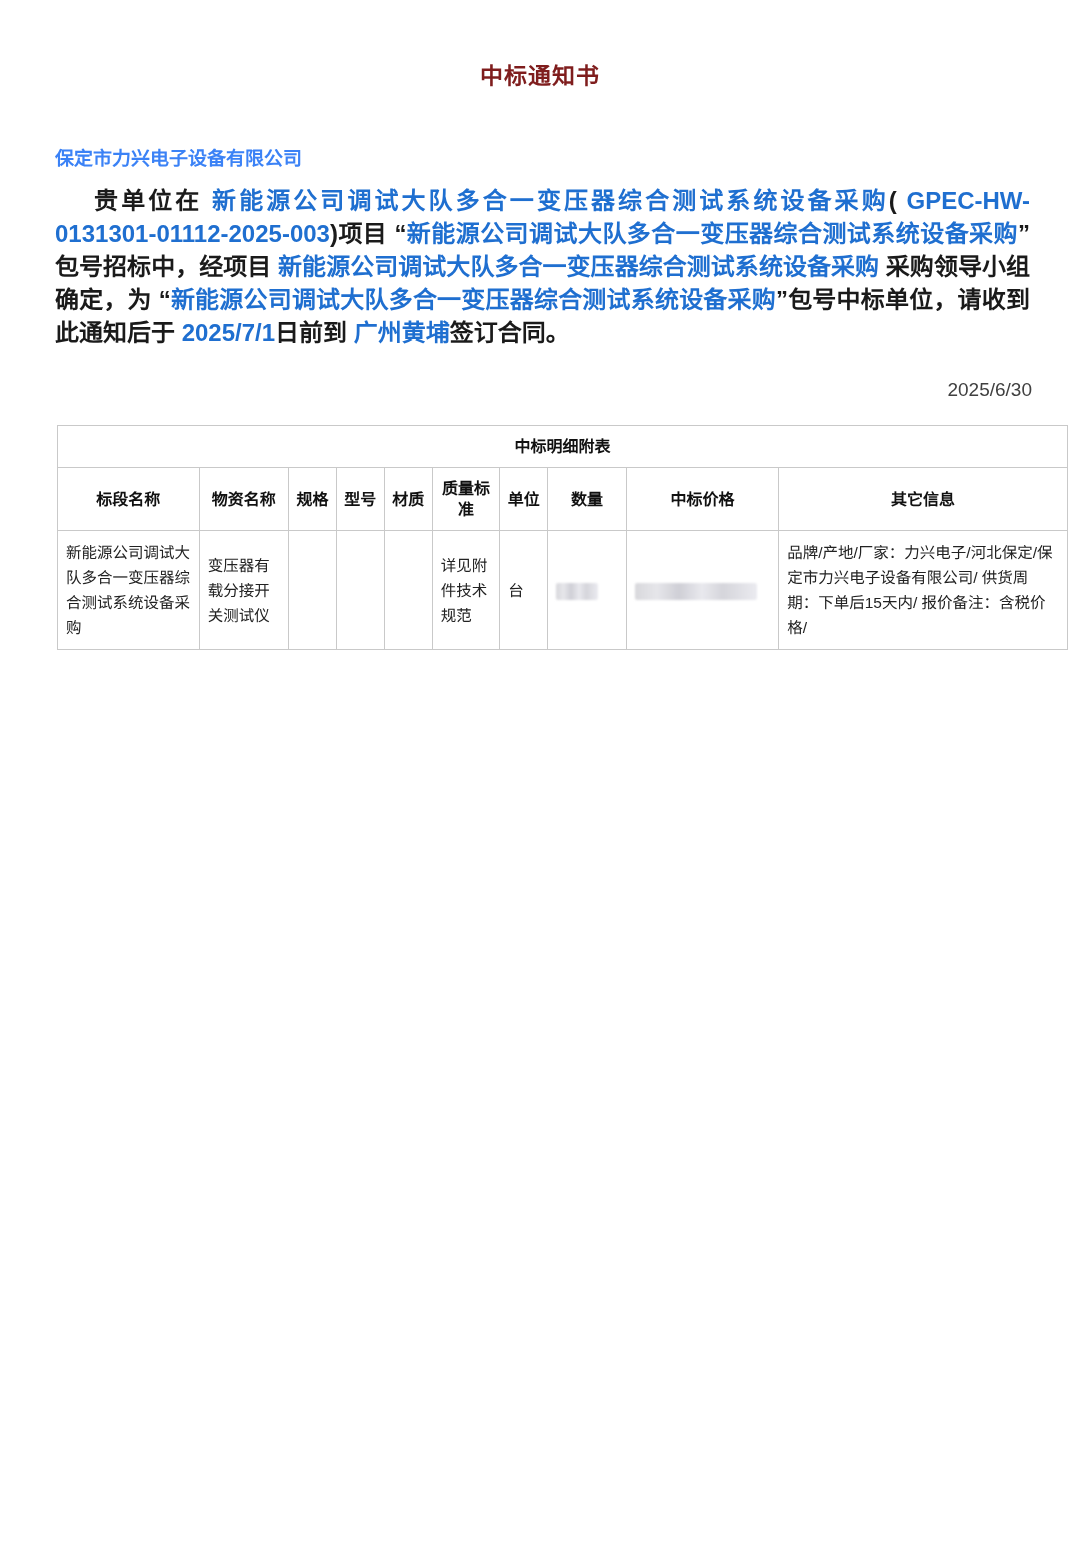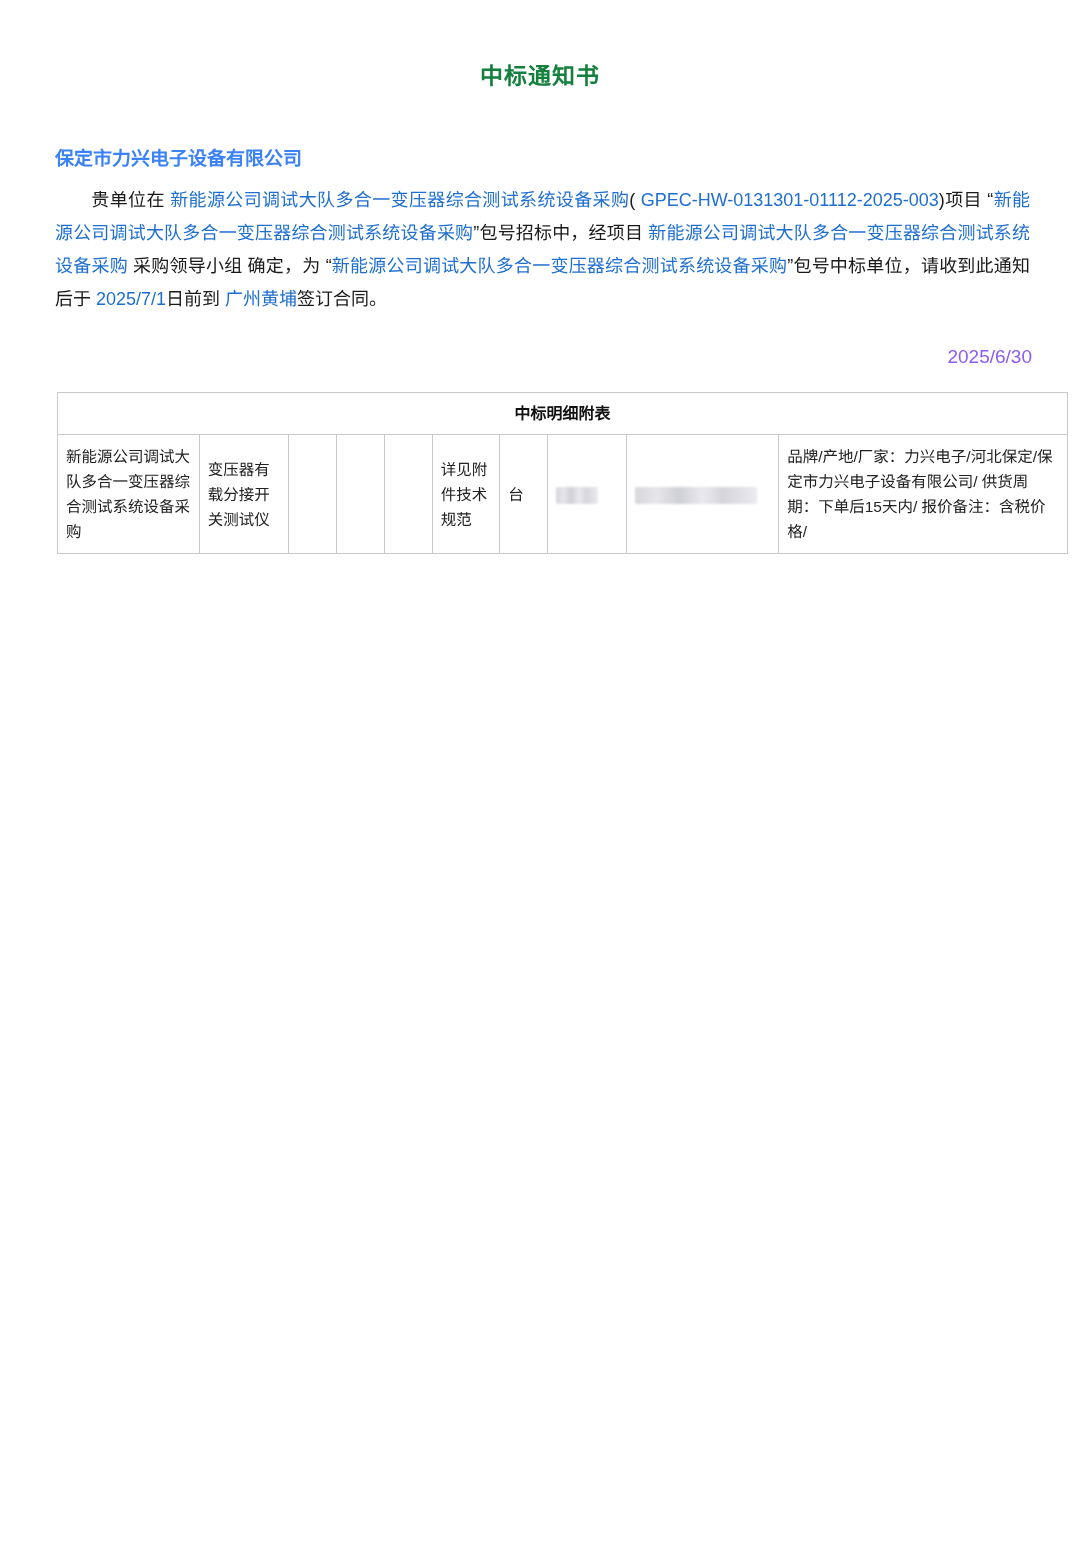--- a/index.html
+++ b/index.html
@@ -14,51 +14,52 @@
     position: relative;
     width: 1080px;
     height: 1564px;
     background: #ffffff;
     margin: 0 auto;
     box-sizing: border-box;
     overflow: hidden;
   }
   .doc-title {
     text-align: center;
-    color: #15803d;
+    color: #7f1d1d;
     font-size: 23px;
     font-weight: bold;
     letter-spacing: 1px;
     margin-top: 57px;
     margin-bottom: 0;
   }
   .recipient {
     font-size: 19px;
     font-weight: bold;
     color: #3b82f6;
     margin: 52px 0 0 55px;
   }
   .body-text {
     margin: 14px 50px 0 55px;
-    font-size: 18px;
+    font-size: 24px;
     line-height: 33px;
     color: #1a1a1a;
     text-align: justify;
+    font-weight: bold;
   }
   .body-text .indent {
     display: inline-block;
     width: 36px;
   }
   .hl {
     color: #1f6fd0;
   }
   .date-line {
     text-align: right;
     font-size: 19px;
-    color: #8b5cf6;
+    color: #404040;
     margin: 30px 48px 0 0;
   }
   table.detail {
     border-collapse: collapse;
     margin: 24px 0 0 57px;
     width: 1011px;
     table-layout: fixed;
     padding-left: 40px;
   }
   table.detail td, table.detail th {
@@ -129,20 +130,32 @@
       <col style="width:62px">
       <col style="width:44px">
       <col style="width:72px">
       <col style="width:140px">
       <col style="width:265px">
     </colgroup>
     <thead>
       <tr>
         <th class="table-caption" colspan="10">中标明细附表</th>
       </tr>
+      <tr>
+        <th>标段名称</th>
+        <th>物资名称</th>
+        <th>规格</th>
+        <th>型号</th>
+        <th>材质</th>
+        <th>质量标准</th>
+        <th>单位</th>
+        <th>数量</th>
+        <th>中标价格</th>
+        <th>其它信息</th>
+      </tr>
     </thead>
     <tbody>
       <tr>
         <td class="c-left">新能源公司调试大队多合一变压器综合测试系统设备采购</td>
         <td class="c-left">变压器有载分接开关测试仪</td>
         <td class="c-center cell-blank"></td>
         <td class="c-center cell-blank"></td>
         <td class="c-center cell-blank"></td>
         <td class="c-center">详见附件技术规范</td>
         <td class="c-center">台</td>

